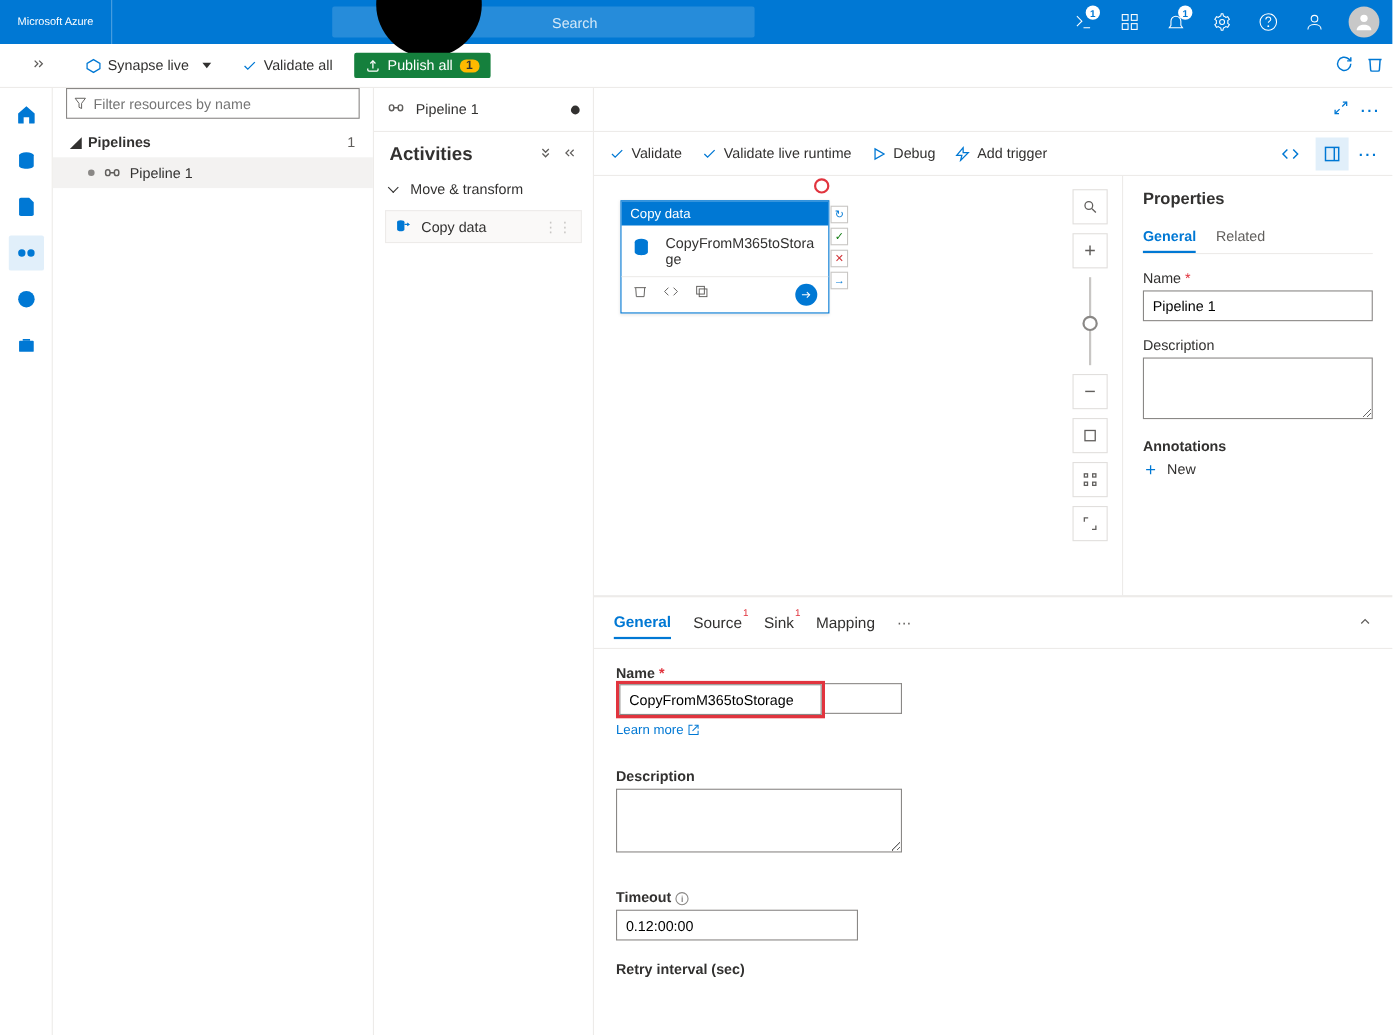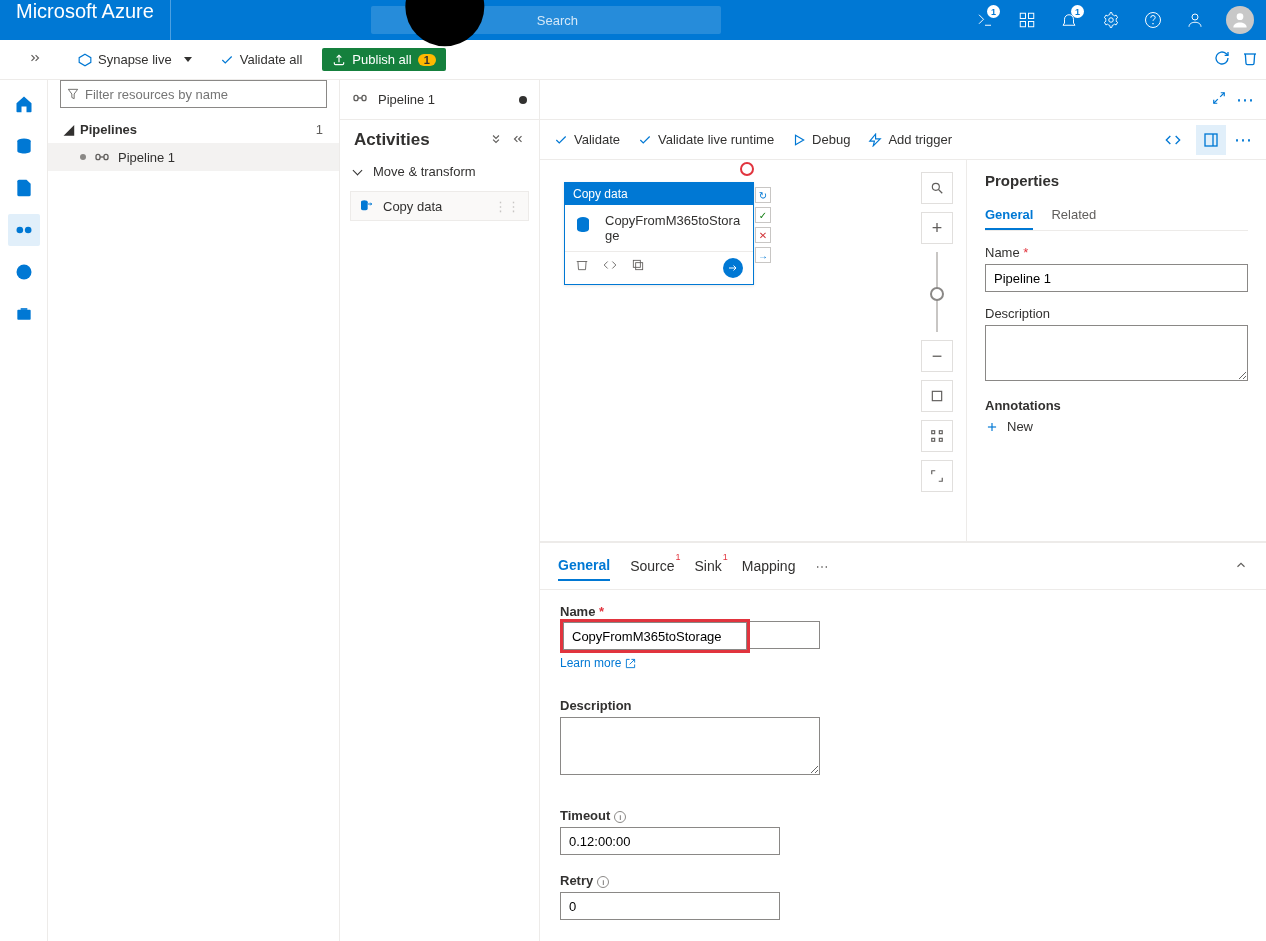--- a/index.html
+++ b/index.html
@@ -1,22 +1,22 @@
 <!DOCTYPE html>
 <html><head>
 <meta charset="utf-8">
 <style>
   * { box-sizing: border-box; margin: 0; padding: 0; font-family: "Segoe UI", Arial, sans-serif; }
   body { background: #fff; width: 1266px; height: 941px; overflow: hidden; font-size: 13px; color: #323130; }
 
   
   .topbar { background: #0078d4; height: 40px; display: flex; align-items: center; color: #fff; }
-  .brandarea { padding: 0 16px; font-size: 20px; display:flex; align-items:flex-start; height:100%; border-right: 1px solid rgba(255,255,255,.3);}
+  .brandarea { padding: 0 16px; font-size: 10px; display:flex; align-items:center; height:100%; border-right: 1px solid rgba(255,255,255,.3);}
   .brand-text { font-weight: 400; }
-  .searchwrap { width: 350px; height: 28px; background: rgba(255,255,255,.15); border-radius: 2px; display:flex; align-items:center; padding:0 8px; margin-left: 200px;}
+  .searchwrap { width: 384px; height: 28px; background: rgba(255,255,255,.15); border-radius: 2px; display:flex; align-items:center; padding:0 8px; margin-left: 200px;}
   .searchwrap input { background: transparent; border: none; color: #fff; outline: none; flex:1; font-size:13px; }
   .searchwrap input::placeholder { color: rgba(255,255,255,.8); }
   .topicons { display:flex; align-items:center; gap: 4px; padding-right: 12px; margin-left:auto;}
   .topicon { width: 38px; height: 40px; display:flex; align-items:center; justify-content:center; position:relative; }
   .topicon svg { width: 18px; height: 18px; stroke: #fff; fill:none; stroke-width:1.3;}
   .badge { position:absolute; top:5px; right:4px; background:#fff; color:#0078d4; font-size:9px; border-radius:50%; width:13px; height:13px; display:flex; align-items:center; justify-content:center; font-weight:bold;}
   .avatar { width: 28px; height: 28px; border-radius:50%; background: #c8c8c8; margin-left:8px; display:flex;align-items:center;justify-content:center;}
   .avatar svg{ width:20px;height:20px; fill:#fff;}
 
   
@@ -88,21 +88,21 @@
   .node-foot .go svg{stroke:#fff;width:12px;height:12px;}
   .node-ports { position:absolute; right:-18px; top:4px; display:flex; flex-direction:column; gap:4px;}
   .node-ports .p { width:16px;height:16px; border:1px solid #c8c6c4;background:#fff;display:flex;align-items:center;justify-content:center;font-size:10px;}
   .red-circle { position:absolute; left:200px; top:2px; width:14px;height:14px;border:2px solid #e1343e;border-radius:50%;}
 
   .canvas-tools { position:absolute; right: 12px; top: 12px; width:34px; display:flex; flex-direction:column; gap:8px; align-items:center;}
   .canvas-tools .ct { width:32px;height:32px;border:1px solid #e1dfdd;background:#fff;display:flex;align-items:center;justify-content:center;}
   .canvas-tools .slider { width:2px;height:80px;background:#c8c6c4;position:relative;}
   .canvas-tools .slider .thumb { position:absolute; left:-6px; top:35px; width:14px;height:14px;border-radius:50%;background:#fff;border:2px solid #8a8886;}
 
-  .props { width: 300px; border-left:1px solid #edebe9; padding: 12px 18px;}
+  .props { width: 246px; border-left:1px solid #edebe9; padding: 12px 18px;}
   .props h3 { font-size:15px; font-weight:600; margin-bottom:12px;}
   .ptabs { display:flex; gap:18px; border-bottom:1px solid #edebe9; margin-bottom:14px;}
   .ptab { padding: 6px 0; font-size:13px; color:#605e5c;}
   .ptab.active { color:#0078d4; border-bottom:2px solid #0078d4; font-weight:600;}
   .plabel { font-size:13px; margin-bottom:4px;}
   .plabel .req{ color:#e1343e;}
   .pinput { width:100%; height:28px; border:1px solid #8a8886; padding:0 8px; font-size:13px; margin-bottom:14px;}
   .ptextarea { width:100%; height:56px; border:1px solid #8a8886; resize: both; margin-bottom:14px;}
   .newbtn { display:flex; align-items:center; gap:8px; margin-top:6px;}
   .newbtn svg{width:14px;height:14px;stroke:#0078d4;}
@@ -513,24 +513,20 @@
             </div>
             <div class="fgroup">
               <div class="flabel">Description</div>
               <textarea class="ftextarea" style=""></textarea>
             </div>
             <div class="fgroup">
               <div class="flabel"><span>Timeout</span><span class="info">i</span></div>
               <input class="finput" value="0.12:00:00" style="">
             </div>
             <div class="fgroup">
-              <div class="flabel"><span>Retry</span><span class="info">i</span></div>
-              <input class="finput" value="0" style="">
-            </div>
-            <div class="fgroup">
               <div class="flabel"><span>Retry interval (sec)</span></div>
 
             </div>
           </div>
         </div>
       </div>
     </div>
   </div>
 
 </div>

